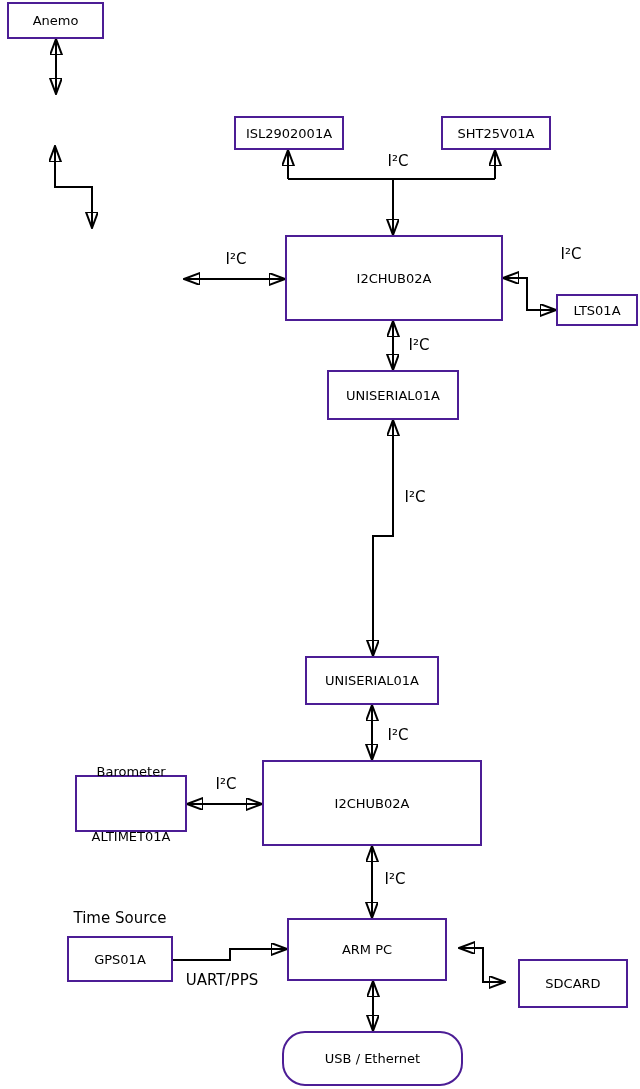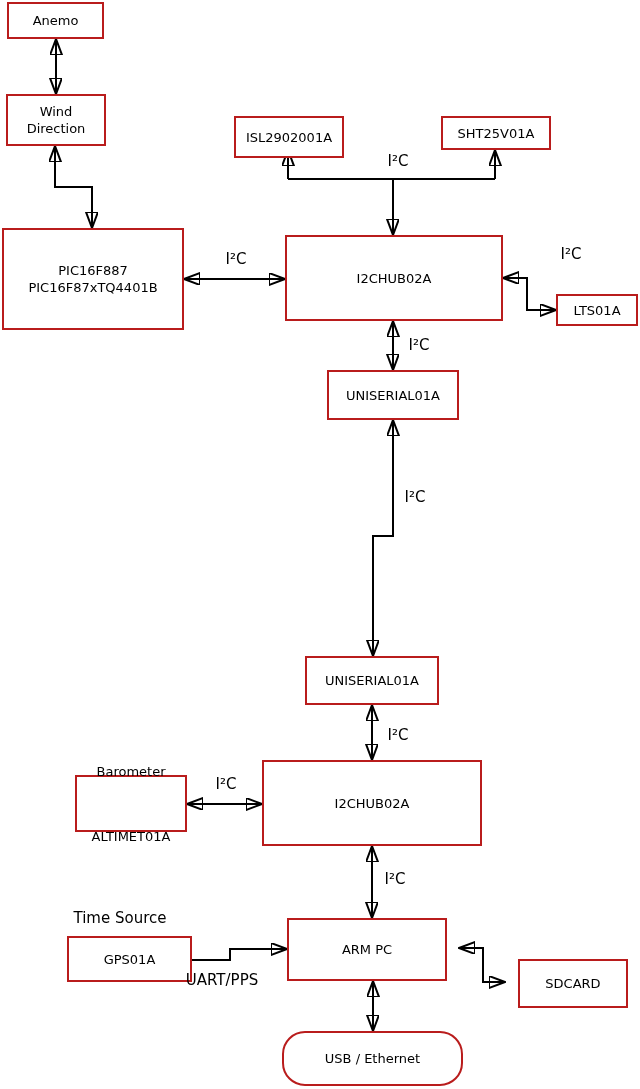--- a/index.html
+++ b/index.html
@@ -25,49 +25,49 @@
   }
   .edges path {
     fill: none;
     stroke: #000000;
     stroke-width: 2;
   }
   .node {
     position: absolute;
     box-sizing: border-box;
     background: #ffffff;
-    border: 2px solid #b91c1c;
+    border: 2px solid #4c1d95;
     display: flex;
     flex-direction: column;
     justify-content: center;
     text-align: center;
     font-size: 13px;
     line-height: 17px;
     white-space: nowrap;
   }
   .lbl {
     position: absolute;
     transform: translateX(-50%);
     font-size: 15px;
     line-height: 15px;
     white-space: nowrap;
   }
   
   .n-anemo      { left: 7px;   top: 2px;    width: 97px;  height: 37px; }
   .n-wind       { left: 6px;   top: 94px;   width: 100px; height: 52px; }
   .n-pic        { left: 2px;   top: 228px;  width: 182px; height: 102px; }
-  .n-isl        { left: 234px; top: 116px;  width: 110px; height: 42px; }
+  .n-isl        { left: 234px; top: 116px;  width: 110px; height: 34px; }
   .n-sht        { left: 441px; top: 116px;  width: 110px; height: 34px; }
   .n-hub1       { left: 285px; top: 235px;  width: 218px; height: 86px; }
   .n-lts        { left: 556px; top: 294px;  width: 82px;  height: 32px; }
   .n-uni1       { left: 327px; top: 370px;  width: 132px; height: 50px; }
   .n-uni2       { left: 305px; top: 656px;  width: 134px; height: 49px; }
   .n-hub2       { left: 262px; top: 760px;  width: 220px; height: 86px; }
   .n-baro       { left: 75px;  top: 775px;  width: 112px; height: 57px; gap: 48px; }
-  .n-gps        { left: 67px;  top: 936px;  width: 125px; height: 46px; }
+  .n-gps        { left: 67px;  top: 936px;  width: 106px; height: 46px; }
   .n-arm        { left: 287px; top: 918px;  width: 160px; height: 63px; }
   .n-sdcard     { left: 518px; top: 959px;  width: 110px; height: 49px; }
   .n-usb        { left: 282px; top: 1031px; width: 181px; height: 55px; border-radius: 23px; }
   
   .l-i2c-pic     { left: 236px; top: 252px; }
   .l-i2c-sensors { left: 398px; top: 154px; }
   .l-i2c-lts     { left: 571px; top: 247px; }
   .l-i2c-hub-uni { left: 419px; top: 338px; }
   .l-i2c-uni-link{ left: 415px; top: 490px; }
   .l-i2c-uni-hub { left: 398px; top: 728px; }
@@ -102,29 +102,21 @@
     <path d="M372 846 L372 918" marker-start="url(#ah)" marker-end="url(#ah)"></path>
     <path d="M173 960 L230 960 L230 949 L287 949" marker-end="url(#ah)"></path>
     <path d="M459 948 L483 948 L483 982 L505 982" marker-start="url(#ah)" marker-end="url(#ah)"></path>
     <path d="M373 981 L373 1031" marker-start="url(#ah)" marker-end="url(#ah)"></path>
   </svg>
 
   <div class="node n-anemo">
     <span>Anemo</span>
   </div>
 
-  <div class="node n-wind">
-    <span>Wind</span>
-    <span>Direction</span>
-  </div>
 
-  <div class="node n-pic">
-    <span>PIC16F887</span>
-    <span>PIC16F87xTQ4401B</span>
-  </div>
 
   <div class="node n-isl">
     <span>ISL2902001A</span>
   </div>
 
   <div class="node n-sht">
     <span>SHT25V01A</span>
   </div>
 
   <div class="node n-hub1">

